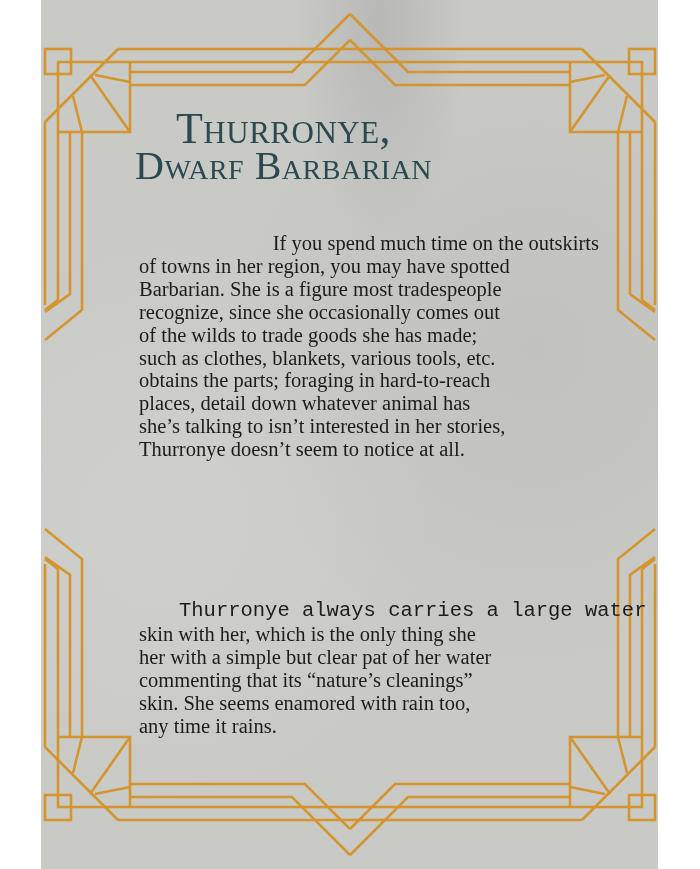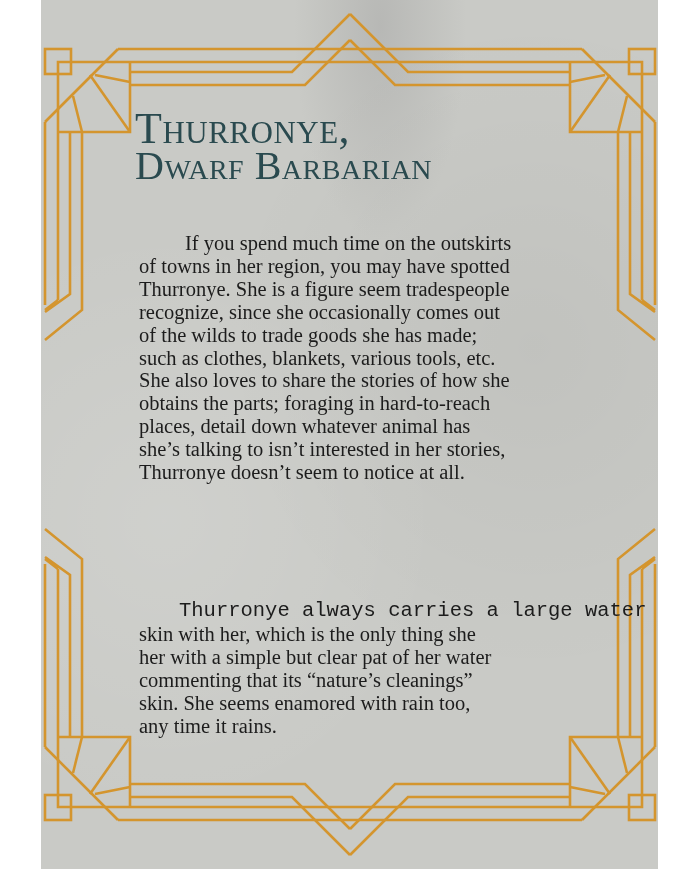--- a/index.html
+++ b/index.html
@@ -17,33 +17,33 @@
       radial-gradient(ellipse at 80% 40%, rgba(0,0,0,0.04), rgba(0,0,0,0) 45%);
   }
   svg.frame { position: absolute; left: 0; top: 0; width: 700px; height: 869px; }
   .title {
     position: absolute; left: 135px; top: 110px;
     color: #2a4a4f;
     font-family: "Liberation Serif", "DejaVu Serif", serif;
     font-variant: small-caps;
     letter-spacing: 0.5px;
     line-height: 37px;
-    margin: 0; font-weight: normal;
+    margin: 0; font-weight: normal; text-align: center;
   }
   .title .l1 { display: block; font-size: 44px; }
   .title .l2 { display: block; font-size: 40px; }
   .body {
     position: absolute; left: 139px; width: 460px;
     color: #1c1c1c;
     font-family: "Liberation Serif", "DejaVu Serif", serif;
     font-size: 20.5px; line-height: 22.9px;
     margin: 0;
   }
   .body .ln { display: block; white-space: nowrap; }
-  .body .ind { padding-left: 46px; }
+  .body .ind { padding-left: 46px; text-align: right; }
   .p1 { top: 232px; }
   .p2 { top: 600px; }
   .p2 .ind { padding-left: 40px; font-family: Liberation Mono, monospace; }
 </style>
 </head>
 <body>
 
 <div class="page"></div>
 
 <svg class="frame" viewBox="0 0 700 869" xmlns="http://www.w3.org/2000/svg">
@@ -84,25 +84,24 @@
 </svg>
 
 <h1 class="title">
   <span class="l1">Thurronye,</span>
   <span class="l2">Dwarf Barbarian</span>
 </h1>
 
 <p class="body p1">
   <span class="ln ind">If you spend much time on the outskirts</span>
   <span class="ln">of towns in her region, you may have spotted</span>
-  <span class="ln">Thurronye.  She is a figure seem tradespeople</span>
+  <span class="ln">Barbarian.  She is a figure most tradespeople</span>
   <span class="ln">recognize, since she occasionally comes out</span>
   <span class="ln">of the wilds to trade goods she has made;</span>
   <span class="ln">such as clothes, blankets, various tools, etc.</span>
-  <span class="ln">She also loves to share the stories of how she</span>
   <span class="ln">obtains the parts; foraging in hard-to-reach</span>
   <span class="ln">places, detail down whatever animal has</span>
   <span class="ln">she’s talking to isn’t interested in her stories,</span>
   <span class="ln">Thurronye doesn’t seem to notice at all.</span>
 </p>
 
 <p class="body p2">
   <span class="ln ind">Thurronye always carries a large water</span>
   <span class="ln">skin with her, which is the only thing she</span>
   <span class="ln">her with a simple but clear pat of her water</span>

